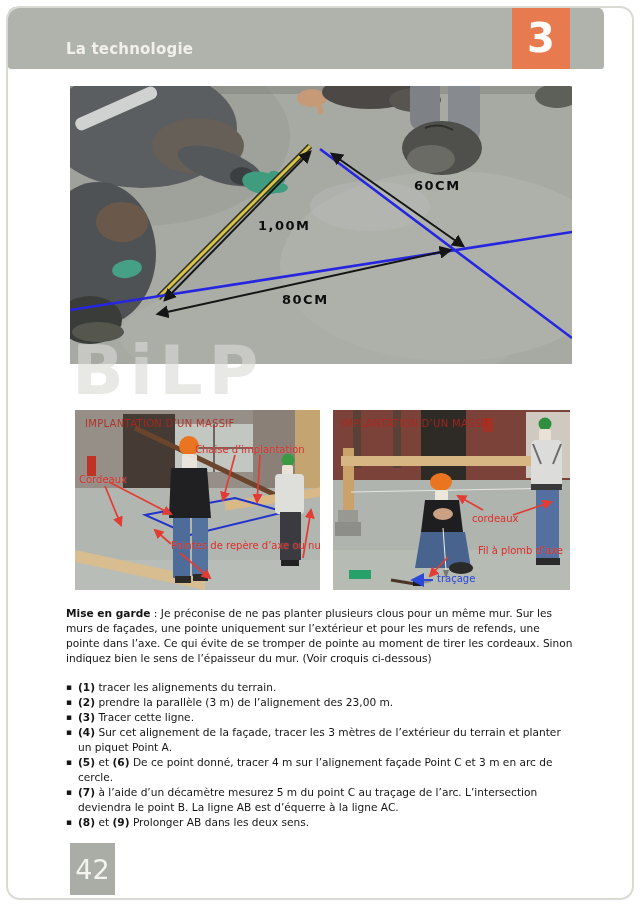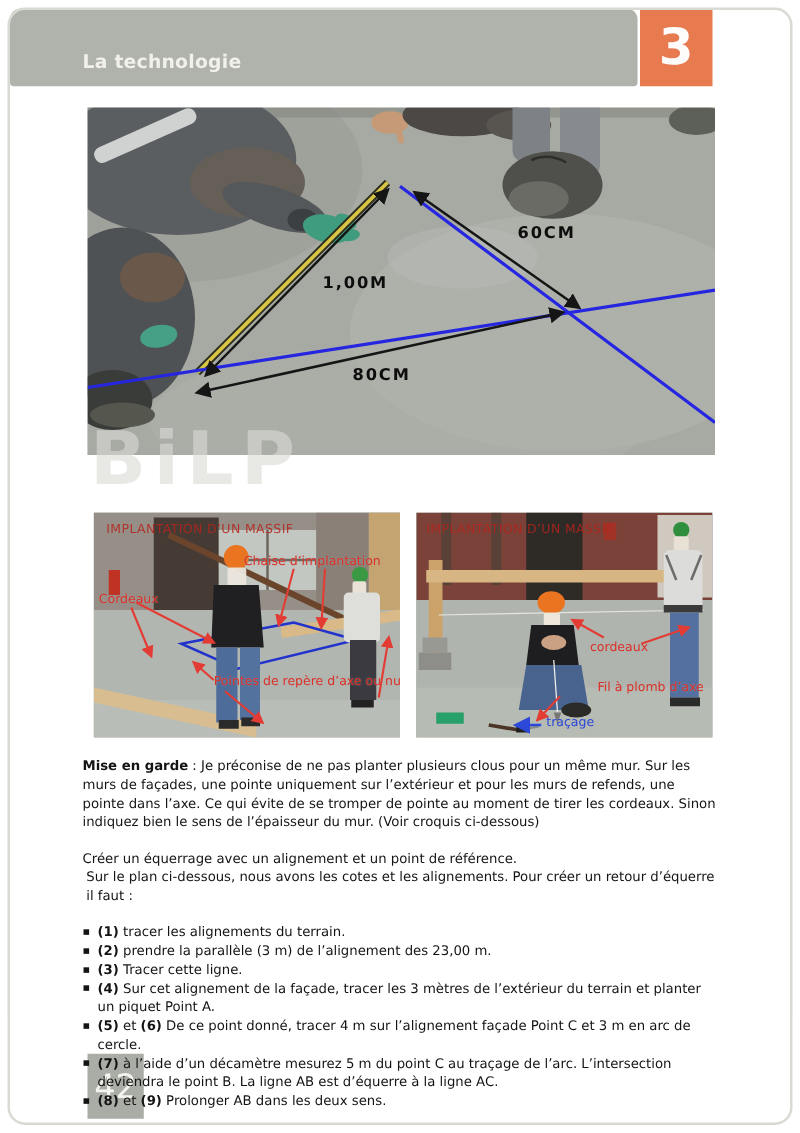--- a/index.html
+++ b/index.html
@@ -6,40 +6,40 @@
     --bar:#b0b3ab; --accent:#e87a50; --red:#dc3028; --redDark:#b5241c;
     --chalk:#2626e0; --blueLbl:#2b48d8; --ink:#141414;
   }
   *{margin:0;padding:0;box-sizing:border-box;}
   html,body{background:#ffffff;}
   body{font-family:"DejaVu Sans","Liberation Sans",sans-serif;color:var(--ink);}
   .page{position:relative;width:640px;height:906px;background:#fff;overflow:hidden;}
   .page-frame{position:absolute;inset:6px;border:2px solid #d8dad4;border-radius:14px;pointer-events:none;z-index:9;}
 
   
-  .header-bar{position:absolute;left:8px;top:7px;width:502px;height:62px;background:var(--bar);border-radius:8px 8px 3px 3px;}
+  .header-bar{position:absolute;left:8px;top:7px;width:596px;height:62px;background:var(--bar);border-radius:8px 8px 3px 3px;}
   .page-title{position:absolute;left:58px;top:33px;font-size:15px;font-weight:bold;color:#f2f0ea;letter-spacing:.2px;}
   .chapter-badge{position:absolute;left:504px;top:0;width:58px;height:62px;background:var(--accent);display:flex;align-items:center;justify-content:center;}
   .chapter-badge span{font-size:40px;font-weight:bold;color:#fdfcfa;line-height:1;}
 
   
   .photo{position:absolute;overflow:hidden;background:#a7aaa3;z-index:1;}
   .photo-main{left:70px;top:86px;width:502px;height:278px;}
   .photo-left{left:75px;top:410px;width:245px;height:180px;}
   .photo-right{left:333px;top:410px;width:237px;height:180px;}
   .photo svg{position:absolute;inset:0;display:block;}
 
   .ph-title{position:absolute;font-size:10px;font-weight:normal;color:var(--redDark);opacity:.85;letter-spacing:.3px;white-space:nowrap;}
   .ph-label{position:absolute;font-size:10px;font-weight:normal;color:var(--red);white-space:nowrap;text-shadow:0 0 2px rgba(180,180,180,.5);}
   .ph-label.blue{color:var(--blueLbl);}
 
   
   .watermark{position:absolute;left:52px;top:356px;z-index:6;pointer-events:none;color:#dadad6;opacity:.62;font-weight:bold;line-height:.92;}
   .watermark .wm1{font-size:88px;letter-spacing:4px;}
-  .watermark .wm2{font-size:59px;letter-spacing:6px;padding-left:20px;margin-top:-16px;}
+  .watermark .wm2{font-size:68px;letter-spacing:6px;padding-left:20px;margin-top:-16px;}
 
   
   .text-block{position:absolute;left:66px;top:606px;width:510px;font-size:10.6px;line-height:15px;z-index:2;}
   .warning{margin-bottom:14px;}
   .intro div{display:block;}
   .intro .l2{padding-left:3px;}
   .steps{list-style:none;margin-top:14px;}
   .steps li{position:relative;padding-left:12px;}
   .steps .mk{position:absolute;left:0;top:0;font-size:9px;}
 
@@ -249,24 +249,20 @@
     <span class="ph-label" style="left:101px;top:135px;padding-left:44px;">Fil à plomb d’axe</span>
     <span class="ph-label blue" style="left:104px;top:163px;">traçage</span>
   </div>
 
   <div class="watermark">
     <div class="wm2">BiLP</div>
   </div>
 
   <div class="text-block">
     <p class="warning"><b>Mise en garde</b><span> : Je préconise de ne pas planter plusieurs clous pour un même mur. Sur les murs de façades, une pointe uniquement sur l’extérieur et pour les murs de refends, une pointe dans l’axe. Ce qui évite de se tromper de pointe au moment de tirer les cordeaux. Sinon indiquez bien le sens de l’épaisseur du mur. (Voir croquis ci-dessous)</span></p>
-    <div class="intro">
-      <div class="l1">Créer un équerrage avec un alignement et un point de référence.</div>
-      <div class="l2">Sur le plan ci-dessous, nous avons les cotes et les alignements. Pour créer un retour d’équerre il faut :</div>
-    </div>
     <ul class="steps" id="steps-list">
         <li><span class="mk">▪</span><b>(1)</b><span> tracer les alignements du terrain.</span></li>
         <li><span class="mk">▪</span><b>(2)</b><span> prendre la parallèle (3 m) de l’alignement des 23,00 m.</span></li>
         <li><span class="mk">▪</span><b>(3)</b><span> Tracer cette ligne.</span></li>
         <li><span class="mk">▪</span><b>(4)</b><span> Sur cet alignement de la façade, tracer les 3 mètres de l’extérieur du terrain et planter un piquet Point A.</span></li>
         <li><span class="mk">▪</span><b>(5)</b><span> et </span><b>(6)</b><span> De ce point donné, tracer 4 m sur l’alignement façade Point C et 3 m en arc de cercle.</span></li>
         <li><span class="mk">▪</span><b>(7)</b><span> à l’aide d’un décamètre mesurez 5 m du point C au traçage de l’arc. L’intersection deviendra le point B. La ligne AB est d’équerre à la ligne AC.</span></li>
         <li><span class="mk">▪</span><b>(8)</b><span> et </span><b>(9)</b><span> Prolonger AB dans les deux sens.</span></li>
       </ul>
   </div>

